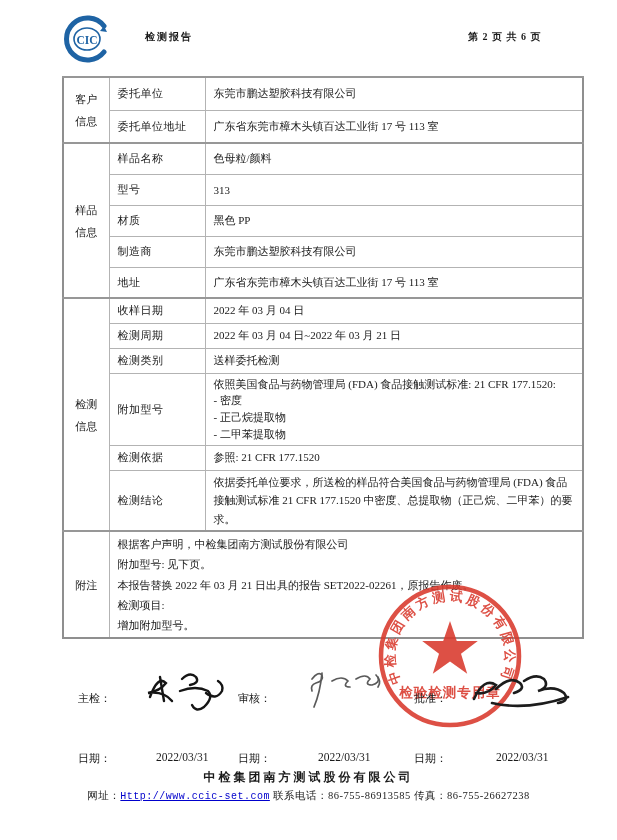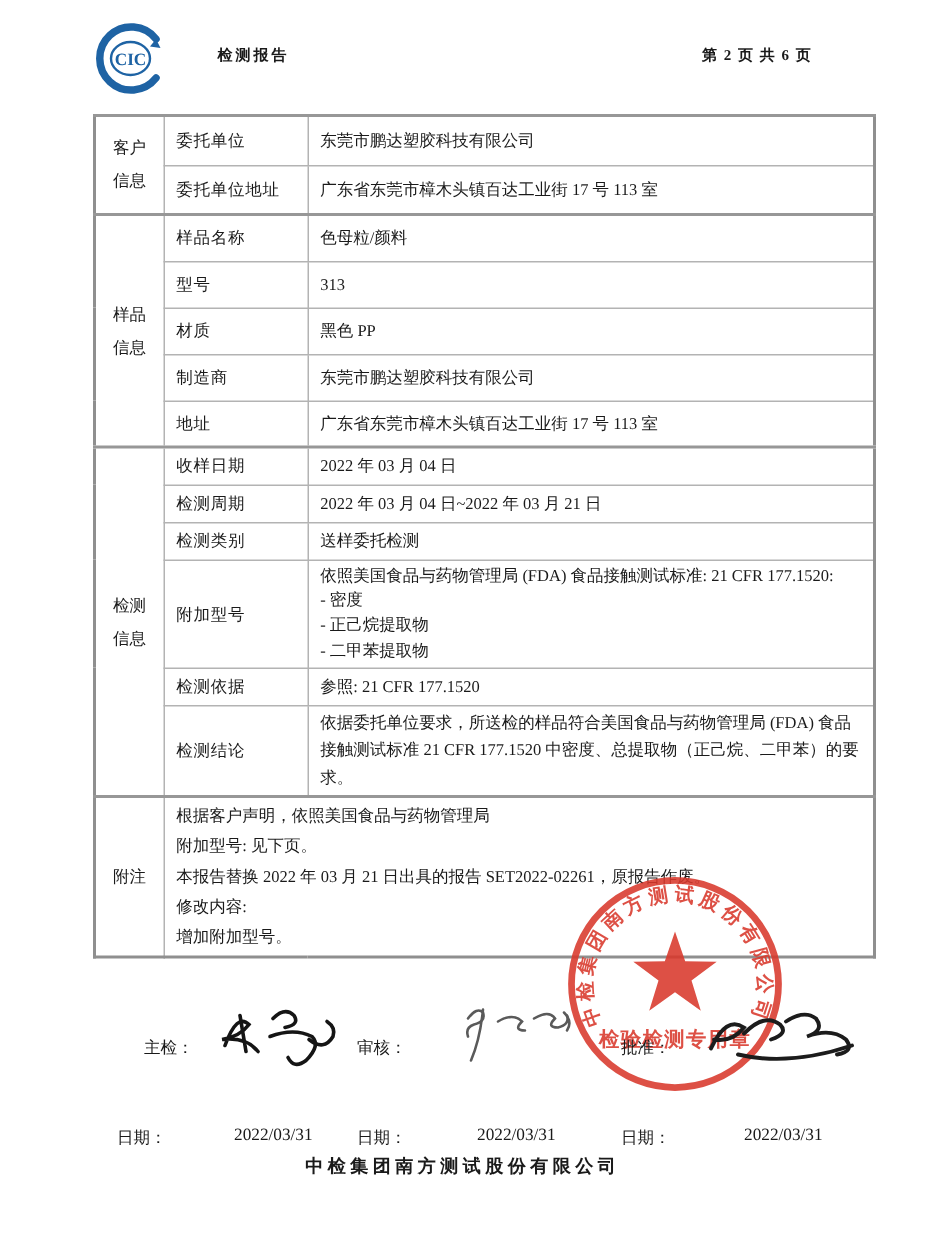--- a/index.html
+++ b/index.html
@@ -138,43 +138,43 @@
     <tr>
       <td class="lbl">检测结论</td>
       <td class="concl">依据委托单位要求，所送检的样品符合美国食品与药物管理局 (FDA) 食品接触测试标准 21 CFR 177.1520 中密度、总提取物（正己烷、二甲苯）的要求。</td>
     </tr>
 
     <tr class="sec-start">
       <td class="sec">
         <div>附注</div>
       </td>
       <td class="note" colspan="2">
-        <div>根据客户声明，依照美国食品与药物管理局</div>
+        <div>根据客户声明，中检集团南方测试股份有限公司</div>
         <div>附加型号: 见下页。</div>
         <div>本报告替换 2022 年 03 月 21 日出具的报告 SET2022-02261，原报告作废。</div>
-        <div>修改内容:</div>
+        <div>检测项目:</div>
         <div>增加附加型号。</div>
       </td>
     </tr>
   </tbody>
 </table>
 
 <div class="sign-area">
 
   <svg class="stamp" viewBox="0 0 152 152">
     <circle cx="76" cy="75" r="69" fill="none" stroke="#d9382c" stroke-width="4.5"></circle>
     <path id="arcTop" d="M 28 103 A 55.5 55.5 0 1 1 124 103" fill="none"></path>
     <text font-size="13" font-weight="bold" fill="#d9382c" letter-spacing="3.2" font-family="Liberation Serif,serif">
       <textPath href="#arcTop" startOffset="2">中检集团南方测试股份有限公司</textPath>
     </text>
     <polygon fill="#d9382c" points="76,40 82.8,59.9 103.8,60.1 87,72.7 93.2,92.8 76,80.5 58.8,92.8 65,72.7 48.2,60.1 69.2,59.9"></polygon>
     <text x="76" y="116" text-anchor="middle" font-size="13.5" font-weight="bold" fill="#d9382c" letter-spacing="1" font-family="Liberation Serif,serif">检验检测专用章</text>
   </svg>
 
-  <div class="sig-label" style="left:34px;top:52px;">主检：</div>
+  <div class="sig-label" style="left:16px;top:52px;">主检：</div>
   <div class="sig-label" style="left:176px;top:52px;">审核：</div>
   <div class="sig-label" style="left:352px;top:52px;">批准：</div>
 
   <svg class="sig-svg" style="left:72px;top:28px;" width="100" height="52" viewBox="0 0 100 52">
     <g fill="none" stroke="#151515" stroke-width="2.4" stroke-linecap="round">
       <path d="M16 30 Q24 8 32 16 Q26 24 14 26 Q30 24 38 34"></path>
       <path d="M26 10 L30 34"></path>
       <path d="M48 12 Q56 4 62 10 Q66 16 56 18"></path>
       <path d="M46 24 Q62 18 74 24 Q80 30 70 40 Q62 46 58 38"></path>
       <path d="M72 26 Q82 34 88 24 Q90 18 84 14"></path>
@@ -201,13 +201,14 @@
   <div class="date-label" style="left:16px;">日期：</div>
   <div class="date-value" style="left:82px;">2022/03/31</div>
   <div class="date-label" style="left:176px;">日期：</div>
   <div class="date-value" style="left:244px;">2022/03/31</div>
   <div class="date-label" style="left:352px;">日期：</div>
   <div class="date-value" style="left:422px;">2022/03/31</div>
 </div>
 
 <div class="footer">
   <div class="ft-company">中检集团南方测试股份有限公司</div>
+  <div class="ft-line"><span>网址：</span><a class="ft-link" href="#">Http://www.ccic-set.com</a><span> 联系电话：86-755-86913585  传真：86-755-26627238</span></div>
 </div>
 
 </body></html>

